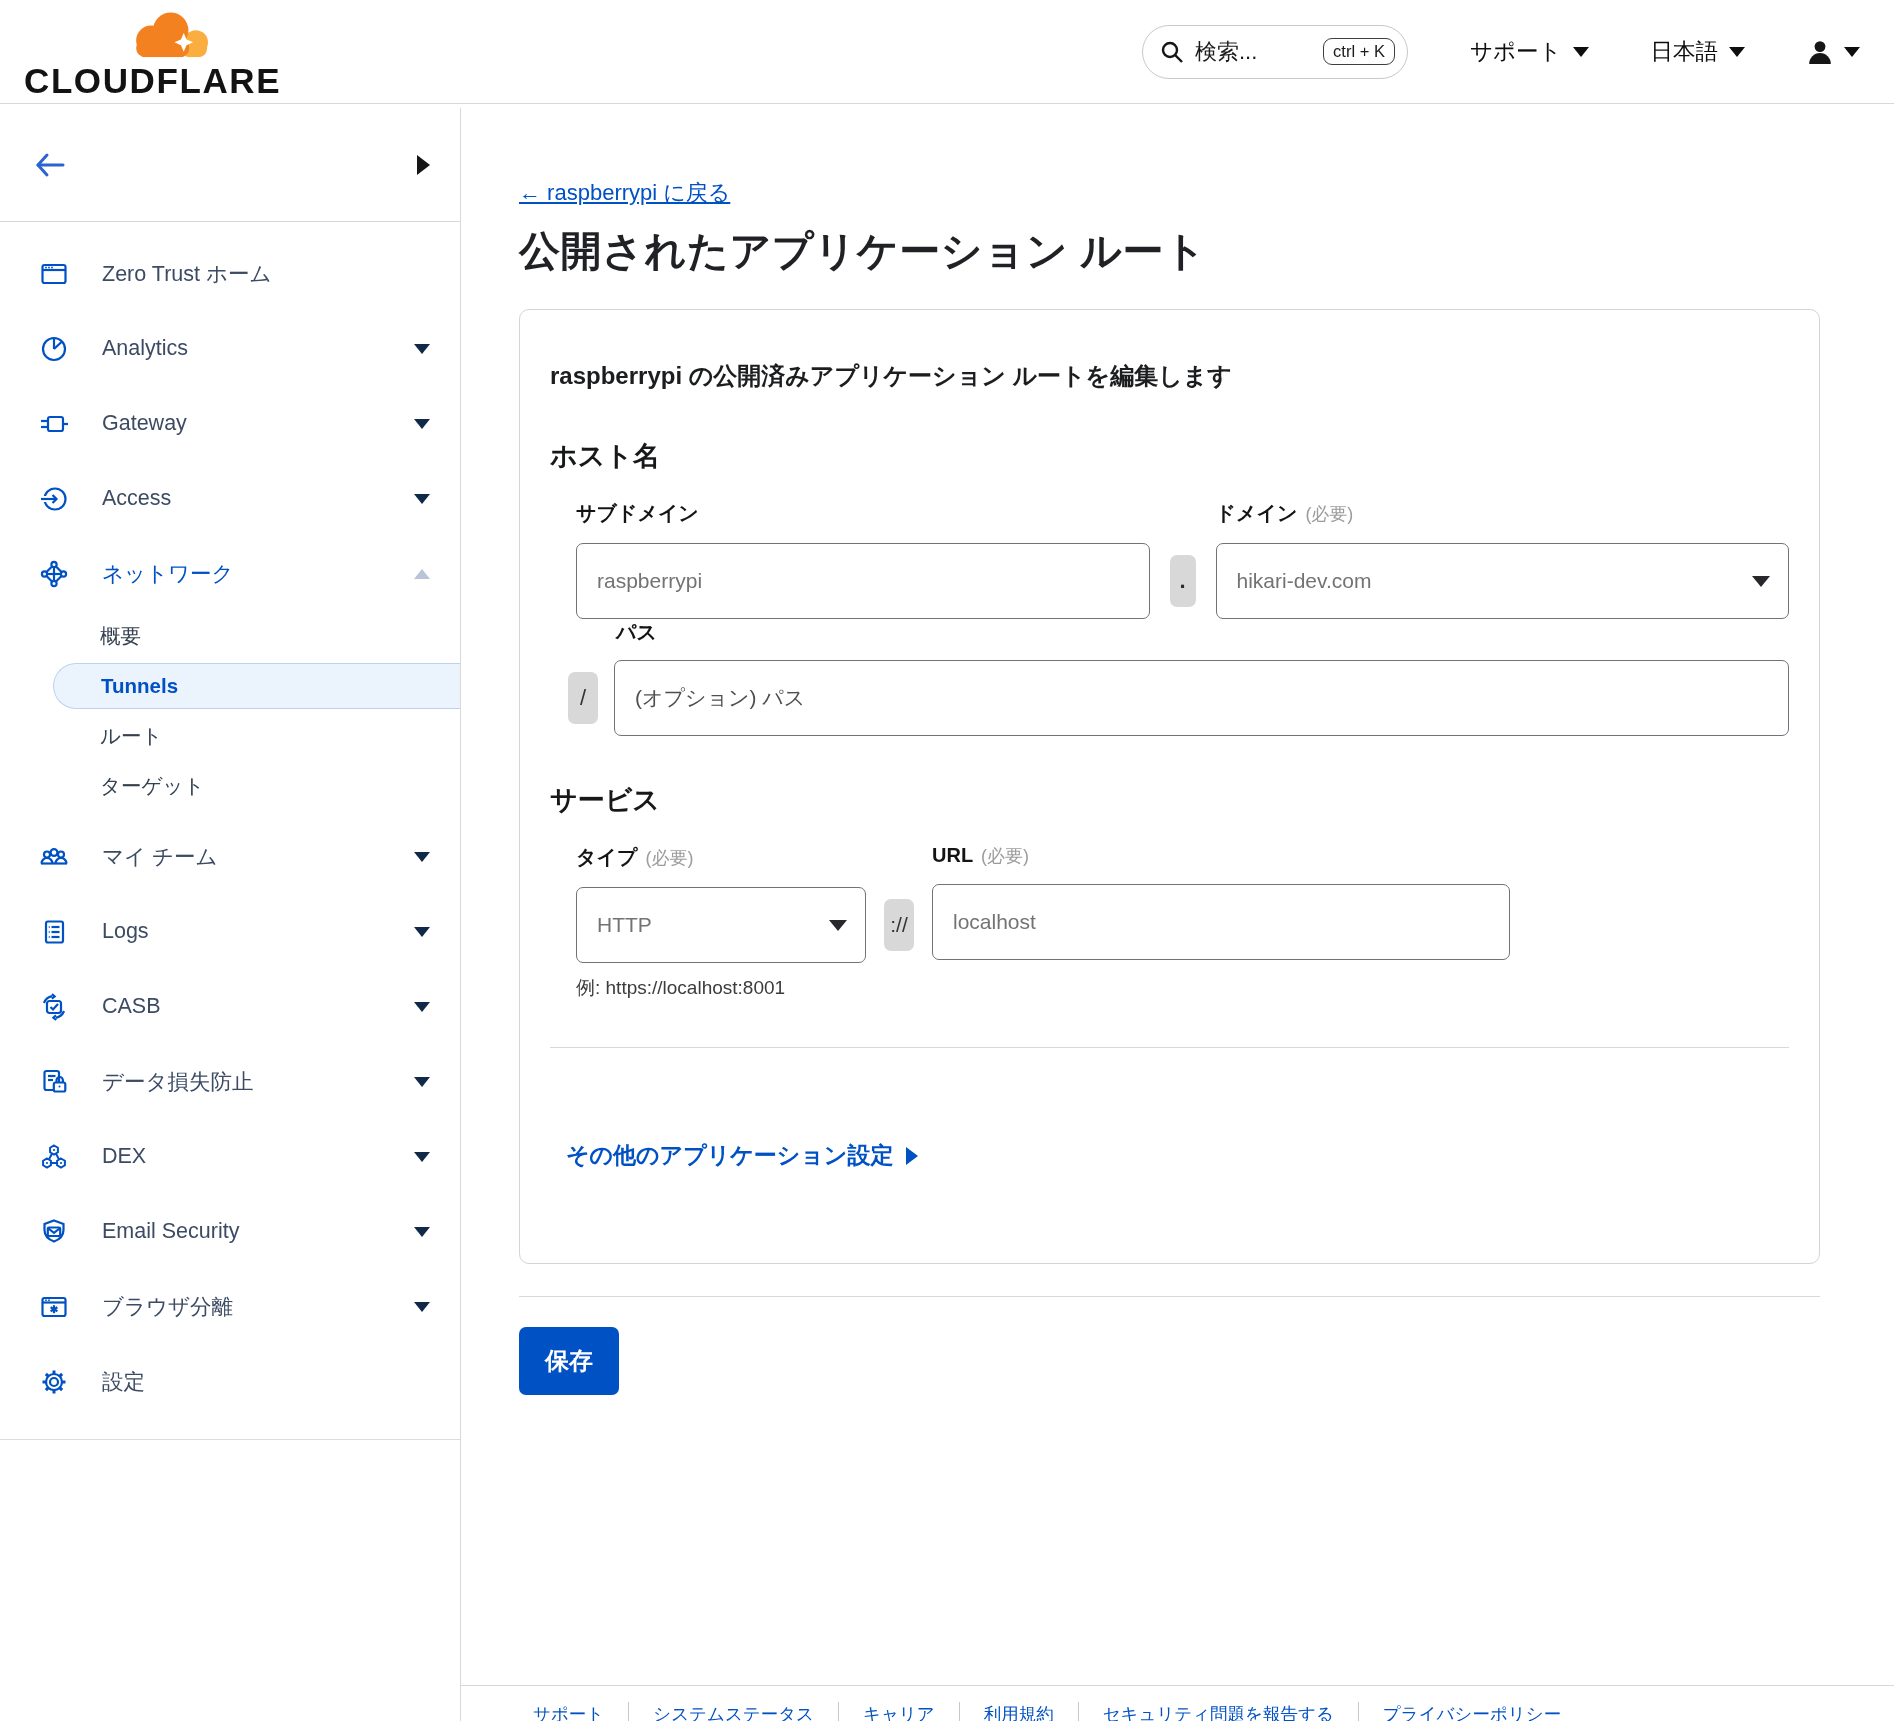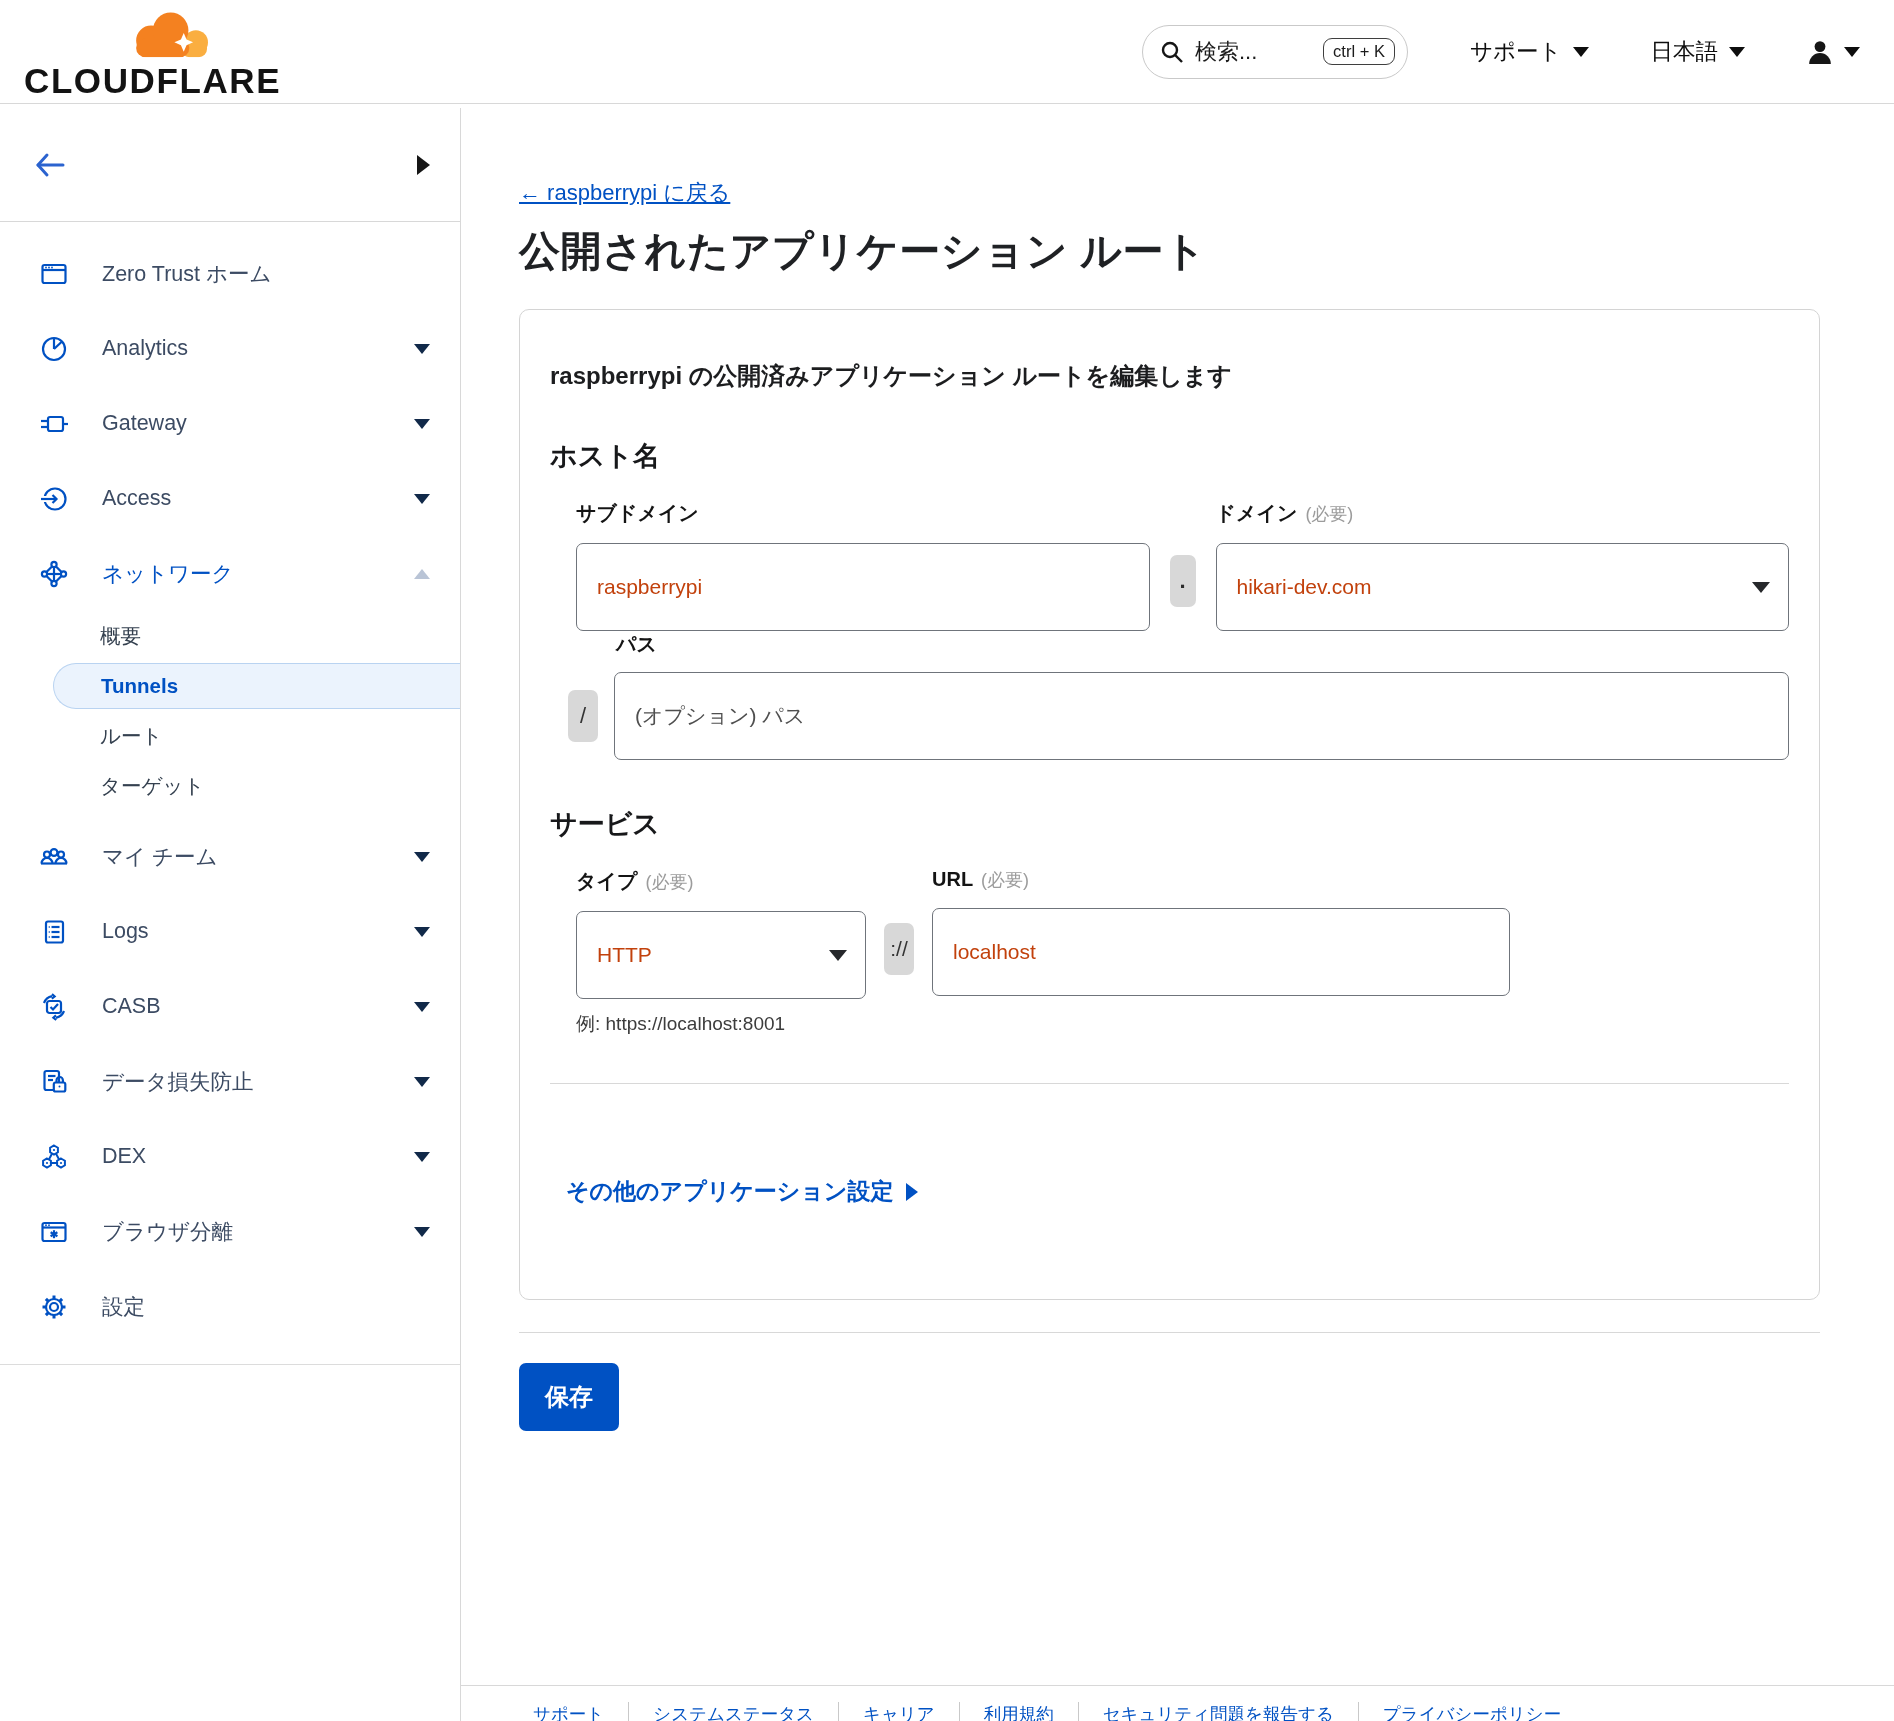--- a/index.html
+++ b/index.html
@@ -48,22 +48,22 @@
   .content { position:absolute; left:461px; top:104px; right:0; bottom:0; padding:74px 74px 0 58px; overflow:hidden; }
   .back-link { font-size:22px; color:#0051c3; text-decoration:underline; cursor:pointer; display:inline-block; }
   .page-title { font-size:41px; font-weight:700; color:#1f2124; margin-top:16px; letter-spacing:0.5px; }
   .card { margin-top:30px; border:1px solid #d4d4d4; border-radius:10px; padding:50px 30px 92px 30px; background:#fff; }
   .card-subtitle { font-size:24px; font-weight:700; color:#1c1d1f; }
   .section-h { font-size:27px; font-weight:700; margin-top:46px; color:#17181a; }
   .host-row, .svc-row { display:flex; margin-top:26px;margin-left:26px; }
   .col { flex:1; min-width:0; }
   .lab { font-size:20px; font-weight:700; color:#141414; }
   .req { font-weight:400; color:#9c9c9c; font-size:18px; margin-left:8px; }
-  .inp, .sel { margin-top:16px; height:88px; border:1px solid #6f747b; border-radius:7px; width:100%;
-         font-size:21px; color:#c2410c; padding:0 20px; background:#fff; outline:none; font-family:inherit; }
+  .inp, .sel { margin-top:16px; height:76px; border:1px solid #6f747b; border-radius:7px; width:100%;
+         font-size:21px; color:#737373; padding:0 20px; background:#fff; outline:none; font-family:inherit; }
   .sel { display:flex; align-items:center; position:relative; cursor:pointer; }
   .sel-caret { position:absolute; right:18px; top:50%; margin-top:-5px; width:0; height:0;
                border-left:9px solid transparent; border-right:9px solid transparent; border-top:11px solid #26282b; }
   .inp::placeholder { color:#4f4f4f; opacity:1; }
   .sep-col { width:66px; display:flex; justify-content:center; align-items:flex-start; }
   .gray-sep { margin-top:55px; height:52px; min-width:26px; padding:0 6px; background:#d8d8d8; border-radius:7px;
               display:flex; align-items:center; justify-content:center; font-size:22px; font-weight:700; color:#2c2c2c; }
   .path-label { padding-left:66px;font-family:Liberation Serif, serif; }
   .path-row { display:flex; align-items:center; margin-top:14px; }
   .slash-sep { width:30px; height:52px; background:#d8d8d8; border-radius:7px; flex:0 0 30px;
@@ -297,20 +297,31 @@
             <path d="M22 16.5 l3.9 2.25 v4.5 L22 25.5 l-3.9 -2.25 v-4.5 z" fill="#ffffff"></path>
             <circle cx="15" cy="8" r="1.1" fill="#0051c3" stroke="none"></circle>
               <circle cx="8" cy="21" r="1.1" fill="#0051c3" stroke="none"></circle>
               <circle cx="22" cy="21" r="1.1" fill="#0051c3" stroke="none"></circle>
           </svg>
         </span>
         <span class="nav-label">DEX</span>
         <span class="nav-caret caret-down"></span>
       </div>
 
+      <div class="nav-item">
+        <span class="nav-icon">
+          <svg width="30" height="30" viewBox="0 0 30 30" fill="none" stroke="#0051c3" stroke-width="2.2">
+            <path d="M15 3.5 l9.5 3.5 v6 q0 8 -9.5 11.5 q-9.5 -3.5 -9.5 -11.5 v-6 z"></path>
+            <rect x="8.8" y="10.5" width="12.4" height="8.5" rx="1.2"></rect>
+            <path d="M8.8 11 l6.2 4.8 6.2 -4.8"></path>
+          </svg>
+        </span>
+        <span class="nav-label">Email Security</span>
+        <span class="nav-caret caret-down"></span>
+      </div>
 
       <div class="nav-item">
         <span class="nav-icon">
           <svg width="30" height="30" viewBox="0 0 30 30" fill="none" stroke="#0051c3" stroke-width="2.2">
             <rect x="3.5" y="6" width="23" height="18" rx="2"></rect>
               <line x1="3.5" y1="10.5" x2="26.5" y2="10.5"></line>
             <circle cx="7" cy="8.2" r="0.9" fill="#0051c3" stroke="none"></circle>
               <circle cx="10" cy="8.2" r="0.9" fill="#0051c3" stroke="none"></circle>
             <line x1="15" y1="13.2" x2="15" y2="21.2"></line>
             <line x1="11.6" y1="15.2" x2="18.4" y2="19.2"></line>

